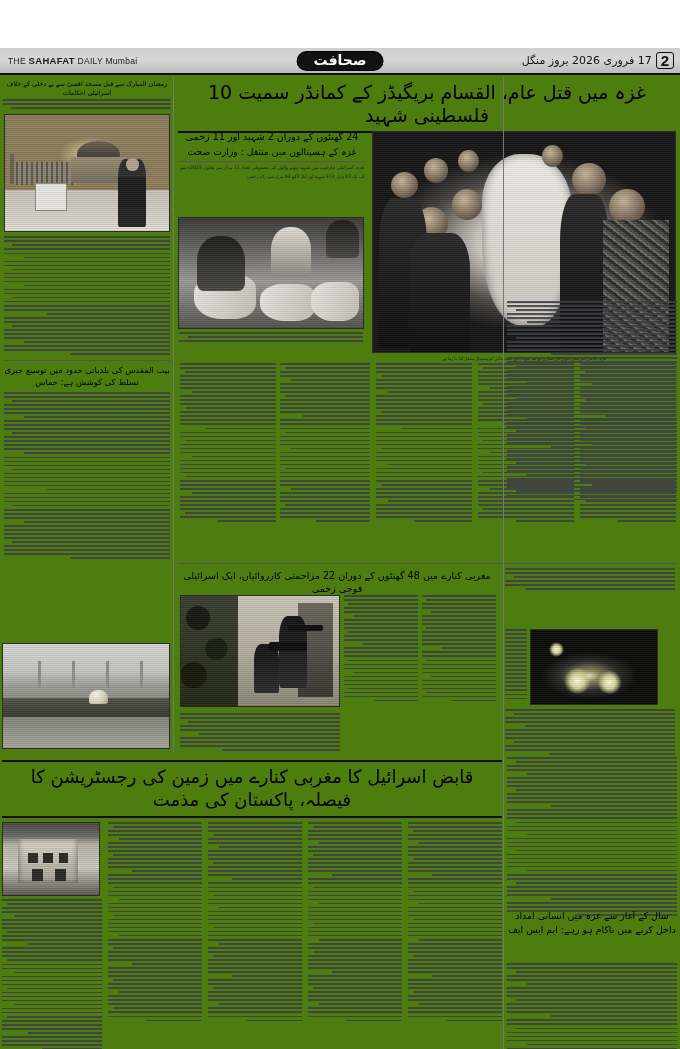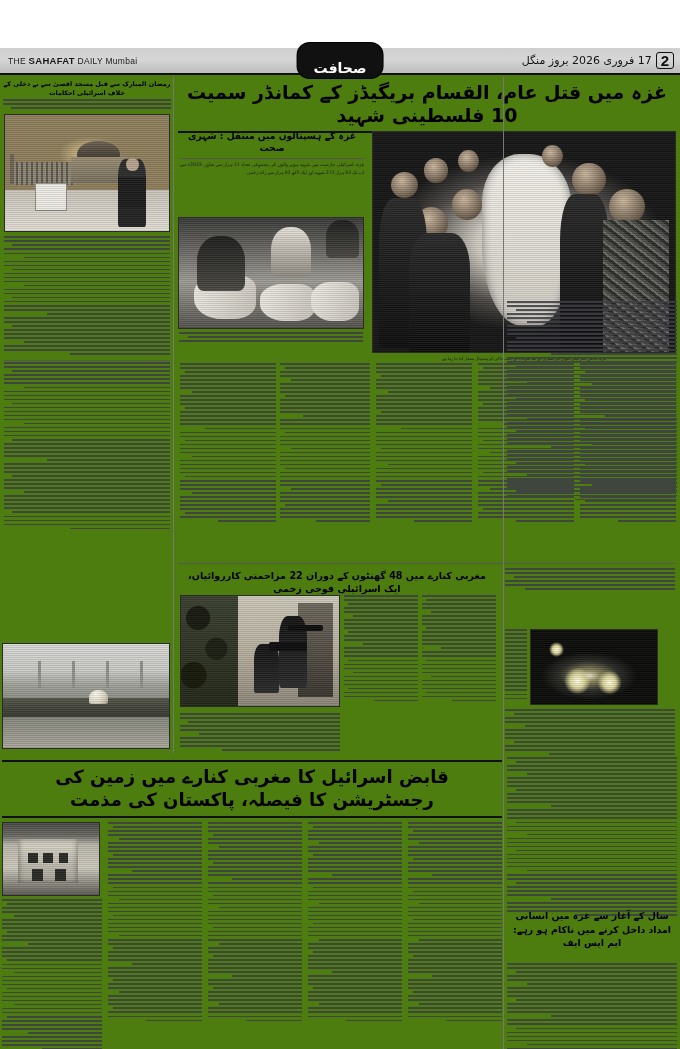--- a/index.html
+++ b/index.html
@@ -40,21 +40,21 @@
     white-space: nowrap;
   }
   .masthead-left b { font-weight: bold; font-size: 9.5px; }
   .logo-pill {
     position: absolute;
     left: 50%;
     transform: translateX(-50%);
     background: #111;
     color: #fff;
     border-radius: 12px;
-    padding: 18px 16px 3px;
+    padding: 1px 16px 3px;
     font-size: 14px;
     line-height: 1;
     direction: rtl;
     font-family: "DejaVu Sans", sans-serif;
     font-weight: bold;
     box-shadow: 0 0 0 1px #000;
   }
   .masthead-right {
     position: absolute;
     right: 6px;
@@ -74,21 +74,21 @@
     border: 1.6px solid #111;
     border-radius: 3px;
     padding: 0 4px;
     line-height: 15px;
     display: inline-block;
   }
   .hl {
     direction: rtl;
     text-align: center;
     font-family: "DejaVu Sans", sans-serif;
-    font-weight: bold;
+    font-weight: normal;
     color: #000;
     line-height: 1.35;
   }
 
   
   .body-lines {
     direction: rtl;
     overflow: hidden;
   }
   .body-lines .ln {
@@ -381,20 +381,21 @@
         <div class="ln s1"></div>
           <div class="ln s1"></div>
           <div class="ln s3"></div>
           <div class="ln s1"></div>
         <div class="ln s1"></div>
           <div class="ln s5"></div>
       </div>
 
       <div class="rule-thin" style="margin:3px 2px 0;"></div>
 
+      <div class="hl" style="font-size:8.4px; padding:4px 1px 3px;">بیت المقدس کی بلدیاتی حدود میں توسیع جبری تسلط کی کوشش ہے: حماس</div>
 
       <div class="body-lines" style="padding:1px 2px 0;">
         <div class="ln s1"></div>
           <div class="ln s1"></div>
           <div class="ln s2"></div>
           <div class="ln s1"></div>
         <div class="ln s1"></div>
           <div class="ln s1"></div>
           <div class="ln s3"></div>
           <div class="ln s1"></div>
@@ -444,21 +445,22 @@
     <div class="vrule" style="position:absolute; left:173px; top:0; height:676px;"></div>
 
     <div style="position:absolute; left:176px; top:0; width:502px; height:676px;">
 
       <div class="hl" style="font-size:19px; line-height:1.2; padding:4px 4px 2px; letter-spacing:-0.2px;">غزہ میں قتل عام، القسام بریگیڈز کے کمانڈر سمیت 10 فلسطینی شہید</div>
       <div class="rule-thick" style="margin:2px 2px 0; width:calc(100% - 4px);"></div>
 
       <div style="position:absolute; left:0; top:52px; width:502px; height:230px;">
 
         <div style="position:absolute; left:0; top:0; width:192px; height:230px;">
-          <div class="hl" style="font-size:9.2px; padding:1px 3px 2px;">غزہ کے ہسپتالوں میں منتقل : شہری صحت</div>
+          <div class="hl" style="font-size:9.6px; padding:2px 3px 1px;">24 گھنٹوں کے دوران 2 شہید اور 11 زخمی</div>
+          <div class="hl" style="font-size:9.2px; padding:1px 3px 2px;">غزہ کے ہسپتالوں میں منتقل : وزارت صحت</div>
           <div class="rule-thin" style="margin:1px 3px;"></div>
           <div class="tiny-urdu" style="padding:1px 4px 2px; font-size:4.6px;">غزہ، اسرائیلی جارحیت میں شہید ہونے والوں کی مجموعی تعداد 11 ہزار سے تجاوز، 2023ء سے اب تک 63 ہزار 372 شہید اور ایک لاکھ 63 ہزار سے زائد زخمی</div>
 
           <div class="photo ph-rubble" style="position:absolute; left:2px; top:88px; width:186px; height:112px;">
             <div class="blanket" style="left:8%;  top:52%; width:34%; height:40%;"></div>
             <div class="blanket" style="left:44%; top:60%; width:30%; height:34%;"></div>
             <div class="blanket" style="left:72%; top:58%; width:26%; height:36%;"></div>
             <div class="crouch" style="left:10%; top:16%; width:26%; height:50%;"></div>
             <div class="crouch" style="left:50%; top:8%;  width:22%; height:46%; background:linear-gradient(to bottom,#e6e2d8,#8f8b81);"></div>
             <div class="crouch" style="left:80%; top:2%;  width:18%; height:34%;"></div>

